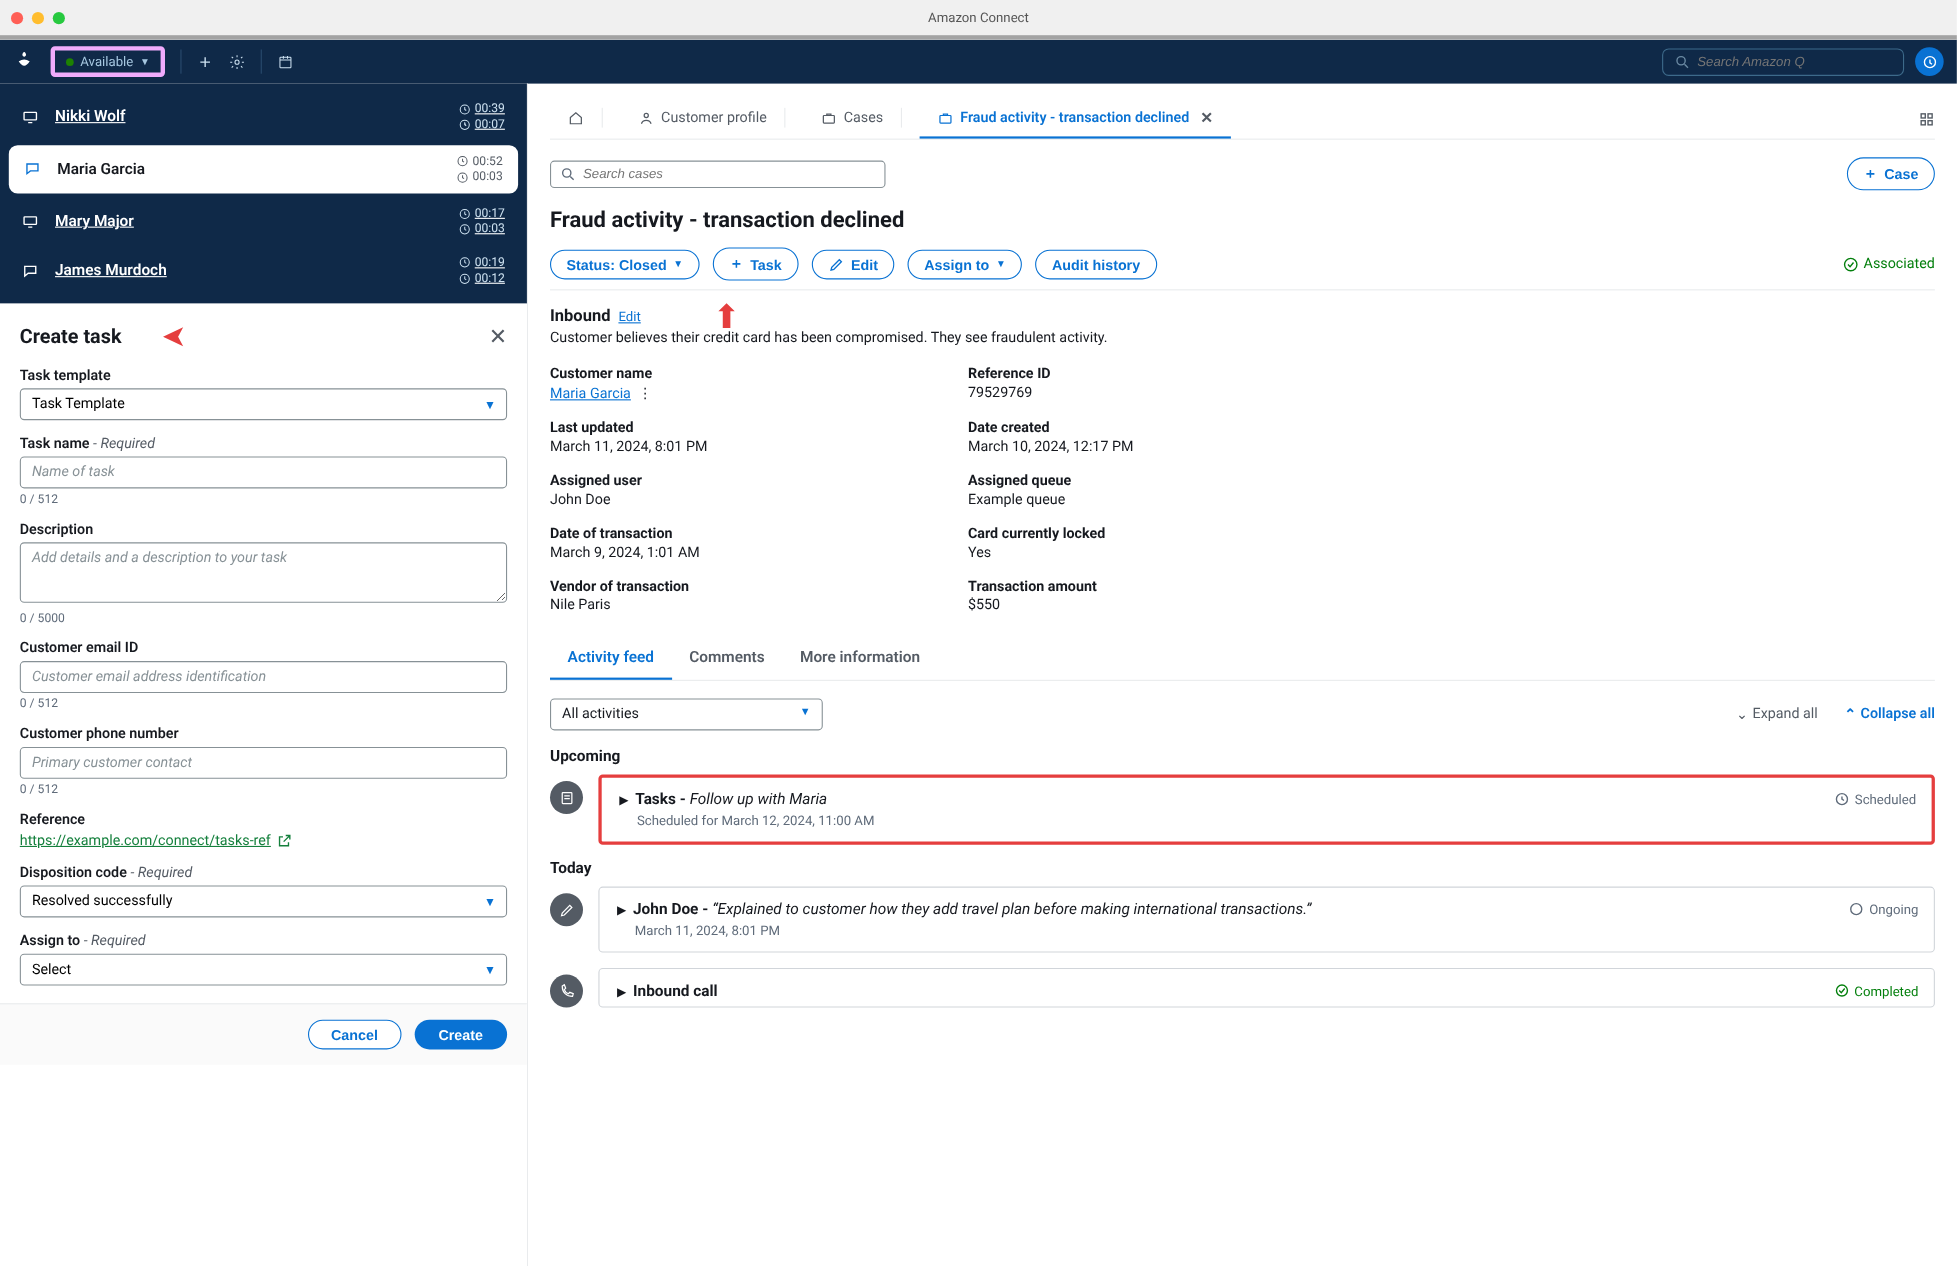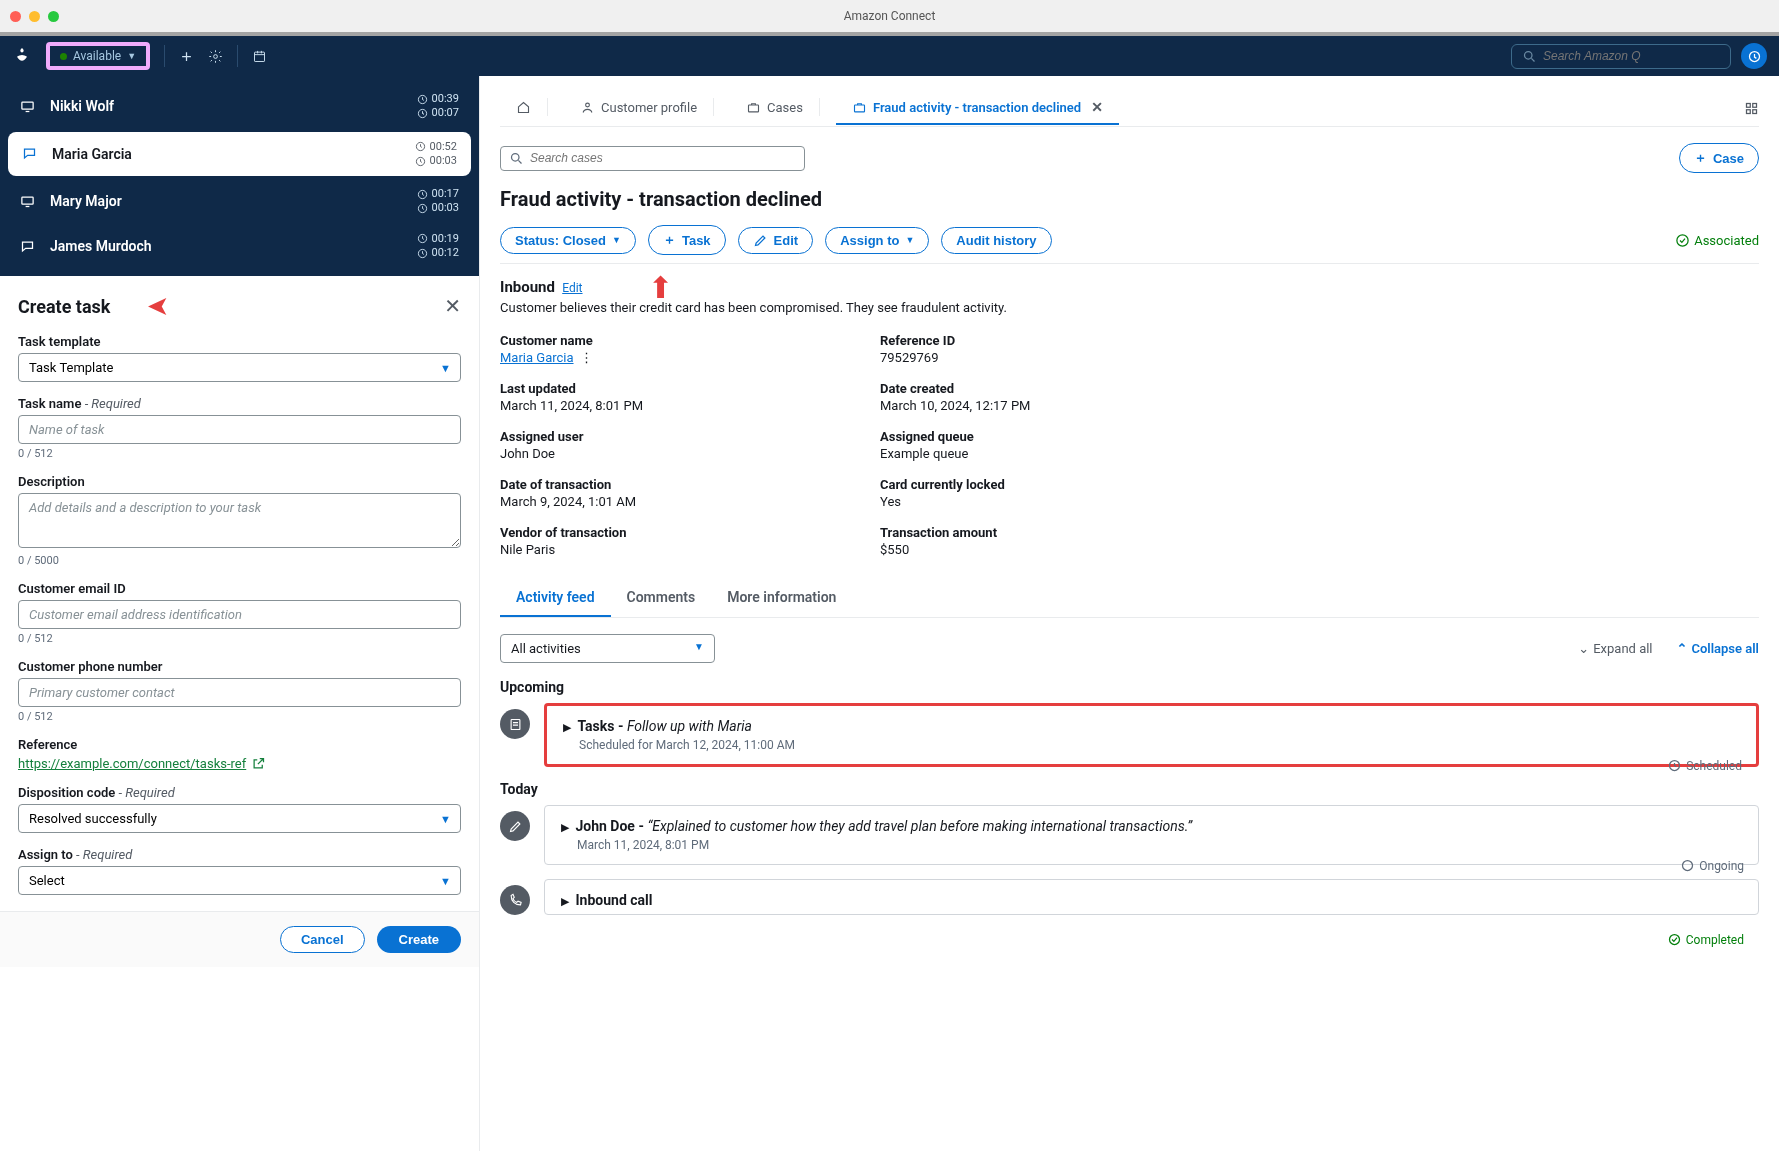--- a/index.html
+++ b/index.html
@@ -21,21 +21,21 @@
   .topnav .icon-btn { color: #cfe3f2; display:flex; align-items:center; }
   .topnav .right { margin-left: auto; display: flex; align-items: center; gap: 10px; }
   .search-global { display:flex; align-items:center; border:1px solid #3d6a8a; border-radius:6px; padding:4px 10px; width:220px; color:#6b8aa3; gap:6px; }
   .search-global input { background:transparent; border:0; color:#cfe3f2; font-size:12px; flex:1; outline:none; font-style:italic; }
   .round-btn { width:26px; height:26px; border-radius:50%; background:#0972d3; display:flex; align-items:center; justify-content:center; color:#fff; }
 
   .main { display:flex; height: calc(100vh - 62px); }
 
   
   .left { width: 480px; display:flex; flex-direction:column; border-right:1px solid #e9ebed; }
-  .contacts { background:#0f2948; color:#fff; padding:8px 0; }
+  .contacts { background:#0f2948; color:#fff; padding:8px 0;text-decoration:underline; }
   .contact-row { display:flex; align-items:center; padding:8px 20px; gap:12px; }
   .contact-row.active { background:#fff; color:#16191f; border-radius:8px; margin:3px 8px; padding:8px 14px; }
   .contact-row .cicon { width:18px; display:flex; align-items:center; }
   .contact-row .cname { font-weight:600; font-size:14px; }
   .contact-row .times { margin-left:auto; text-align:right; font-size:11px; line-height:1.3; color:#cfe3f2; }
   .contact-row.active .times { color:#545b64; }
   .times .trow { display:flex; gap:4px; justify-content:flex-end; align-items:center; }
 
   .task-panel { flex:1; padding:16px 18px 0; overflow:auto; background:#fff; }
   .task-panel h2 { font-size:18px; font-weight:700; display:flex; align-items:center; }
@@ -84,34 +84,34 @@
   .details-grid { display:grid; grid-template-columns:1fr 1fr; gap:16px 40px; margin-top:18px; max-width:720px; }
   .detail .dl { font-weight:700; font-size:13px; }
   .detail .dv { font-size:13px; margin-top:2px; }
   .dv a { color:#0972d3; }
 
   .subtabs { display:flex; border-bottom:1px solid #e9ebed; margin-top:22px; }
   .subtab { padding:10px 16px; color:#545b64; font-size:14px; font-weight:600; border-bottom:2px solid transparent; }
   .subtab.active { color:#0972d3; border-bottom-color:#0972d3; }
 
   .feed-controls { display:flex; align-items:center; margin:16px 0; }
-  .feed-select { border:1px solid #879196; border-radius:4px; padding:6px 10px; width:215px; display:flex; justify-content:space-between; }
+  .feed-select { border:1px solid #879196; border-radius:4px; padding:6px 10px; width:248px; display:flex; justify-content:space-between; }
   .feed-controls .right { margin-left:auto; display:flex; gap:24px; }
   .link-btn { color:#545b64; font-size:13px; display:flex; gap:4px; align-items:center; }
   .link-blue { color:#0972d3; font-size:13px; font-weight:600; display:flex; gap:4px; align-items:center; }
 
   .group-label { font-weight:700; font-size:14px; margin:10px 0 8px; }
   .feed-row { display:flex; gap:14px; margin-bottom:14px; }
   .feed-icon { width:30px; height:30px; border-radius:50%; background:#545b64; color:#fff; display:flex; align-items:center; justify-content:center; flex-shrink:0; margin-top:6px; }
   .feed-card { flex:1; border:1px solid #d1d5da; border-radius:4px; padding:12px 16px; position:relative; }
   .feed-card.highlighted { border:3px solid #e53e3e; }
   .feed-title { font-size:14px; }
   .feed-title .caret-r { font-size:11px; margin-right:6px; }
   .feed-sub { font-size:12px; color:#5f6b7a; margin-top:4px; margin-left:16px; }
-  .feed-status { position:absolute; right:14px; top:12px; font-size:12px; color:#5f6b7a; display:flex; gap:4px; align-items:center;margin-top:40px; }
+  .feed-status { position:absolute; right:14px; top:12px; font-size:12px; color:#5f6b7a; display:flex; gap:4px; align-items:center; }
   .feed-status.green { color:#037f0c; }
   .italic { font-style:italic; }
 
   svg.ic { width:15px; height:15px; vertical-align:middle; }
 </style>
 </head>
 <body>
 
 <div class="titlebar">
   <div class="traffic-lights">

